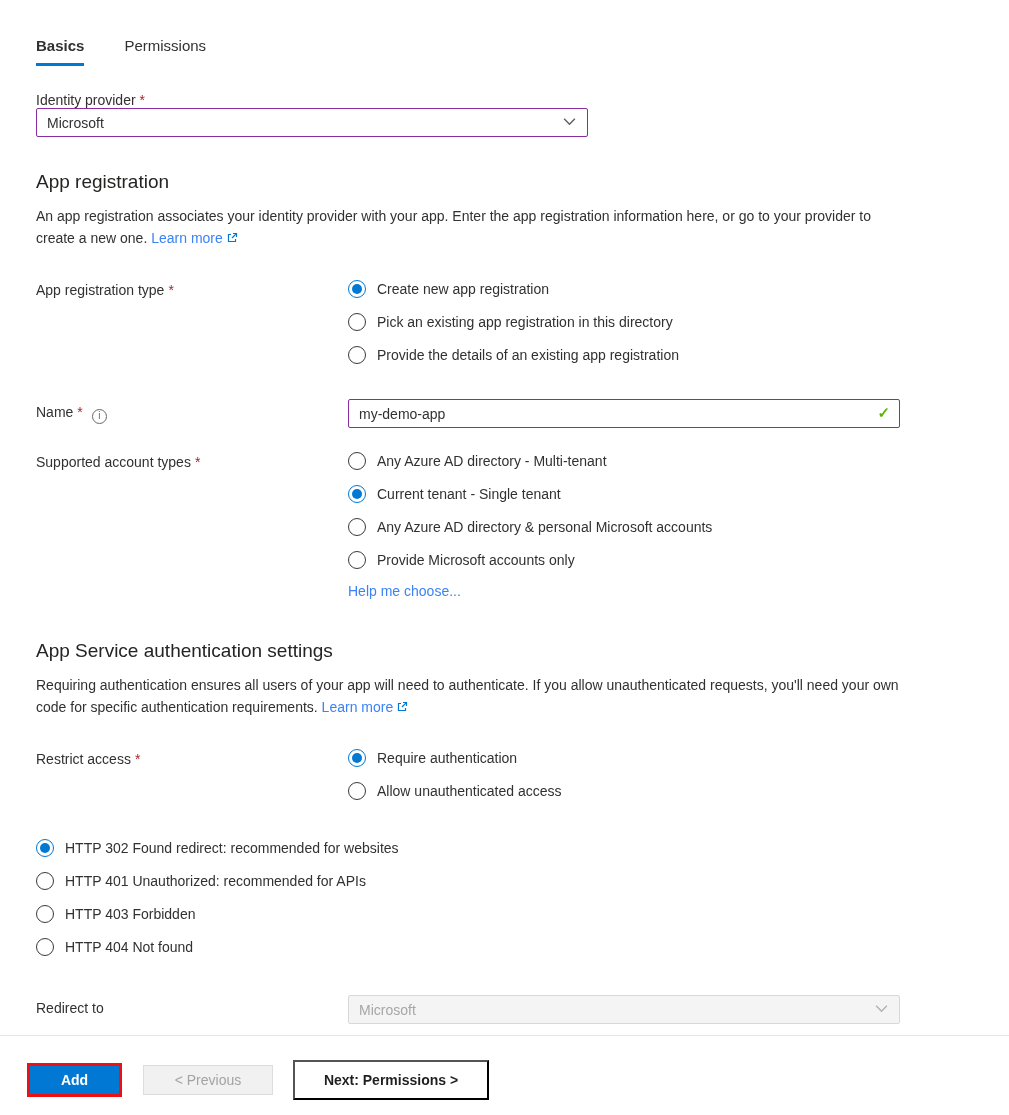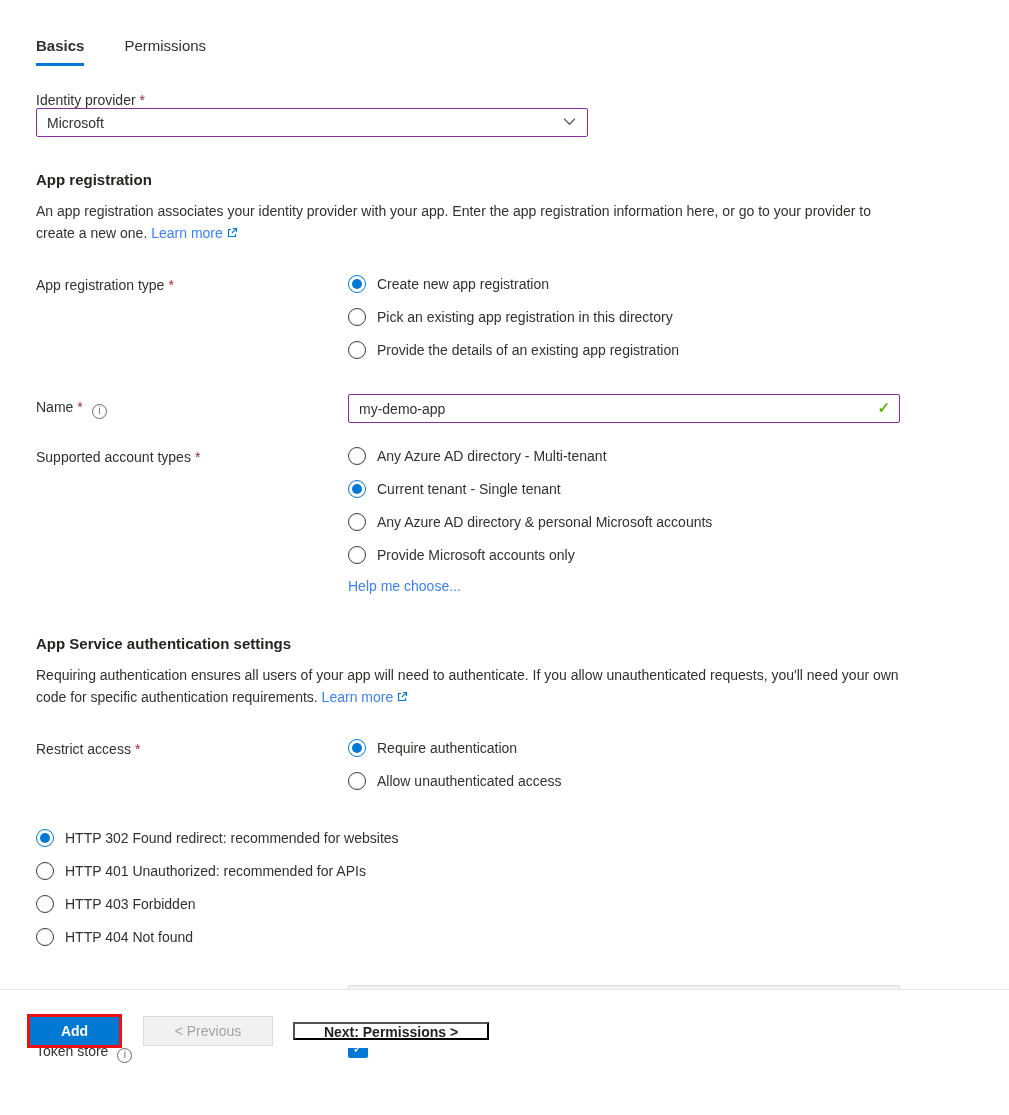--- a/index.html
+++ b/index.html
@@ -39,21 +39,21 @@
     width: 552px; height: 29px; border: 1px solid #8a2da5; border-radius: 2px;
     padding: 0 30px 0 10px; font-family: "Liberation Sans", sans-serif;
     font-size: 14px; color: #323130; outline: none;
   }
   .valid-check {
     position: absolute; right: 10px; top: 5px; color: #5db300;
     font-size: 15px; font-weight: bold;
   }
 
   
-  .section-heading { font-size: 15px; font-weight: bold; color: #252423; }
+  .section-heading { font-size: 19px; font-weight: normal; color: #252423; }
   .desc { max-width: 866px; line-height: 22px; color: #323130; }
   .link { color: #3b82f6; text-decoration: none; cursor: pointer; }
   .ext-icon { margin-left: 3px; vertical-align: -1px; }
 
   
   .radio-option { display: flex; align-items: center; height: 24px; margin-bottom: 9px; cursor: pointer; }
   .radio {
     width: 18px; height: 18px; border-radius: 50%; border: 1px solid #3b3a39;
     background: #fff; flex: 0 0 auto; position: relative;
   }
@@ -89,36 +89,36 @@
   .help-link-wrap { margin-top: 11px; }
   #heading-auth { margin-top: 41px; }
   #desc-auth { margin-top: 12px; }
   #row-restrict { margin-top: 27px; }
   #row-unauth { margin-top: 24px; }
   #row-redirect { margin-top: 27px; }
   #row-token { margin-top: 24px; }
 
   
   .footer {
-    position: absolute; left: 0; top: 989px; width: 1009px;
+    position: absolute; left: 0; top: 1035px; width: 1009px;
     border-top: 1px solid #e7e7e7; background: #fff;
     padding: 24px 0 0 27px; display: flex; align-items: center;
   }
   .add-highlight { border: 3px solid #ee1111; display: inline-block; }
   .btn { font-family: "Liberation Sans", sans-serif; font-size: 14px; cursor: pointer; }
   .btn-add {
     min-width: 89px; height: 28px; background: #0078d4; color: #fff;
     border: none; font-weight: bold; padding: 0 24px;
   }
   .btn-previous {
     width: 130px; height: 30px; background: #f1f1f1; color: #a5a3a1;
     border: 1px solid #dddcdb; margin-left: 21px; cursor: default;
   }
   .btn-next {
-    width: 196px; height: 18px; background: #fff; color: #201f1e;
+    width: 196px; height: 40px; background: #fff; color: #201f1e;
     border: 1px solid #35343
 3; margin-left: 20px; font-weight: 600;
   }
 </style>
 </head>
 <body>
 
 <div class="content">
 
   <div class="tabs">

